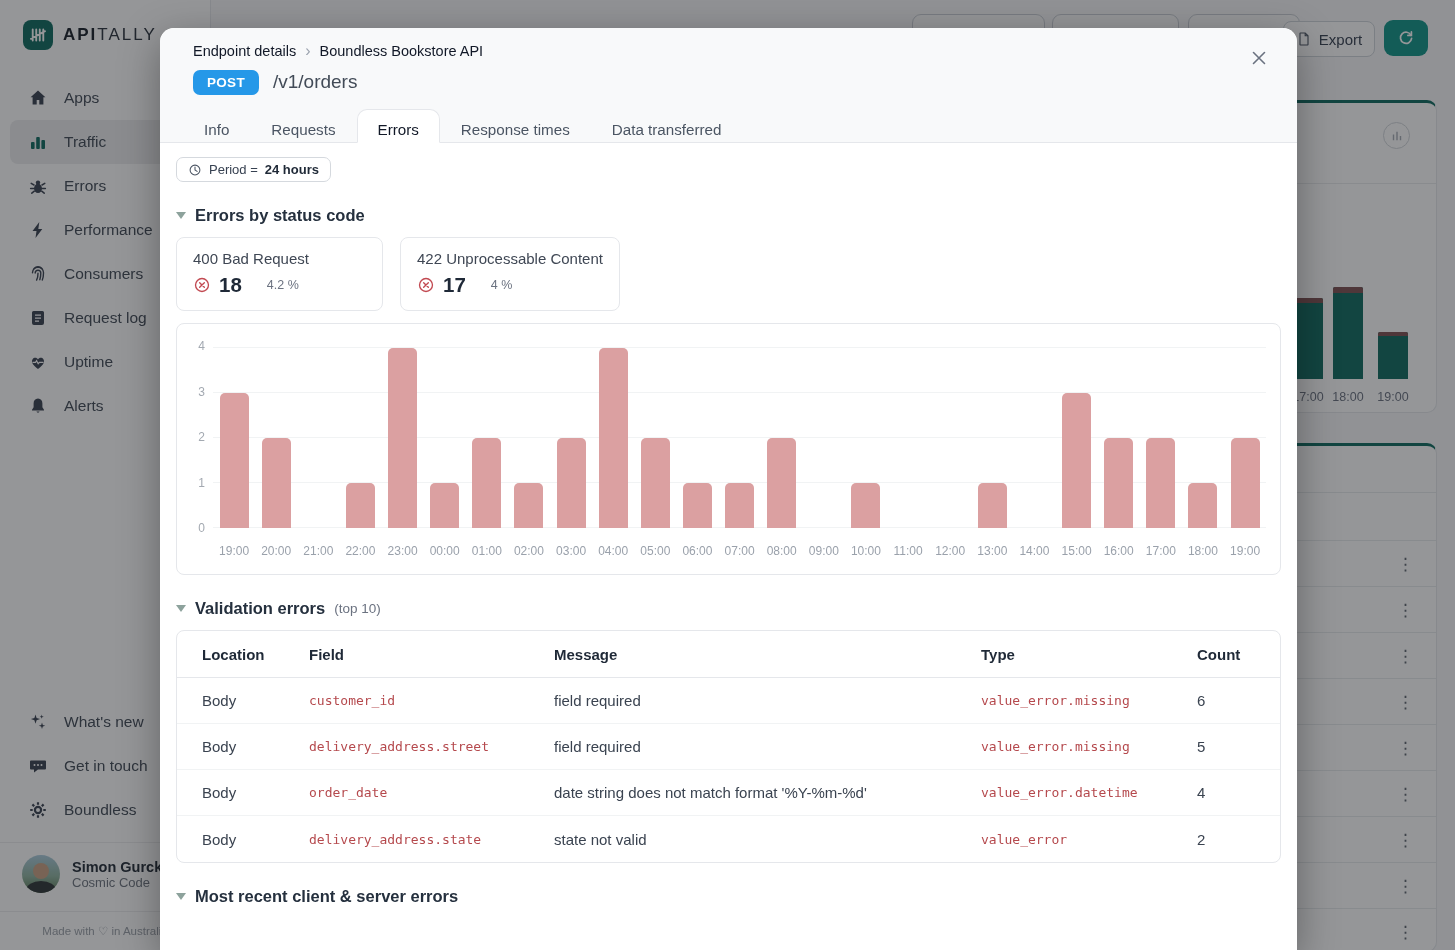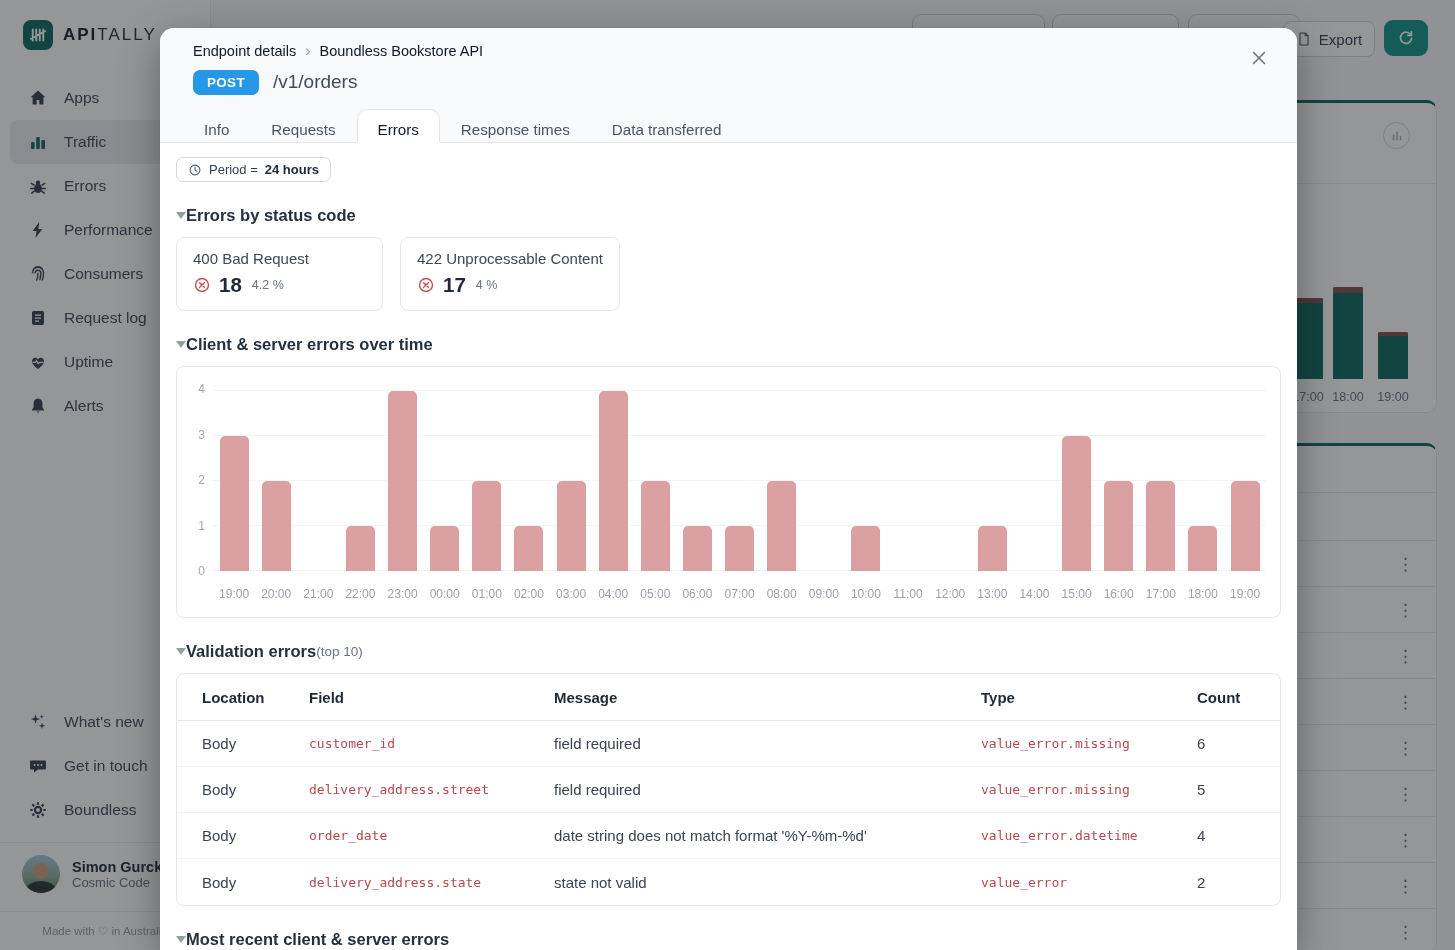--- a/index.html
+++ b/index.html
@@ -81,34 +81,34 @@
   .endpoint-path { font-size:19px; color:#424b57; }
   .tabs { display:flex; margin-left:-10px; margin-top:12px; position:relative; top:1px; }
   .tab { padding:11px 20px 4px; font-size:15.2px; color:#4b5563; cursor:pointer; border:1px solid transparent; }
   .tab.active { background:#ffffff; border:1px solid #e5e7eb; border-bottom:1px solid #ffffff; border-radius:10px 10px 0 0; color:#111827; font-weight:500; }
 
   .modal-body { padding:0 16px; }
   .chip { display:inline-flex; align-items:center; gap:7px; margin-top:14px; border:1px solid #d5d9de; border-radius:7px;
           padding:4px 11px; font-size:13px; color:#374151; }
   .chip svg { width:14px; height:14px; color:#4b5563; }
   .chip b { font-weight:700; color:#1f2937; }
-  .section-h { display:flex; align-items:center; margin-top:24px; }
+  .section-h { display:flex; align-items:center; gap:9px; margin-top:24px; }
   .caret { width:0; height:0; border-left:5.5px solid transparent; border-right:5.5px solid transparent; border-top:7px solid #8da29c; }
   .section-title { font-size:16.5px; font-weight:700; color:#25303e; }
   .section-hint { font-size:13.5px; color:#6b7280; }
 
   .stat-cards { display:flex; gap:17px; margin-top:12px; }
   .stat-card { width:207px; height:74px; border:1px solid #e5e7eb; border-radius:8px; padding:12px 16px; background:#fff; }
   .stat-card.wide { width:auto; min-width:207px; }
   .stat-title { font-size:15px; color:#3f4754; white-space:nowrap; }
   .stat-row { display:flex; align-items:center; gap:8px; margin-top:6px; }
   .stat-row .err-ic { width:18px; height:18px; color:#c24a52; display:flex; }
   .stat-row .err-ic svg { width:18px; height:18px; }
   .stat-count { font-size:20.5px; font-weight:700; color:#1f2937; }
-  .stat-pct { font-size:12.5px; color:#6b7280; margin-left:2px; }
+  .stat-pct { font-size:12.5px; color:#6b7280; margin-left:17px; }
 
   .chart-box { position:relative; margin-top:12px; height:252px; border:1px solid #e5e7eb; border-radius:8px; background:#fff; }
   .plot { position:absolute; left:36px; right:14px; top:24px; bottom:46px; }
   .gridline { position:absolute; left:0; right:0; height:1px; background:#f1f3f4; }
   .ylabel { position:absolute; left:4px; width:24px; text-align:right; font-size:12px; color:#a3a9b1; }
   .bars { position:absolute; inset:0; display:flex; align-items:flex-end; }
   .bar-slot { flex:1; display:flex; justify-content:center; align-items:flex-end; height:100%; }
   .bar { width:29px; background:#dba0a1; border-radius:5px 5px 0 0; }
   .xlabels { position:absolute; left:36px; right:14px; bottom:12px; height:18px; display:flex; }
   .xlabel { flex:1; text-align:center; font-size:12px; color:#9aa1ab; }
@@ -410,24 +410,20 @@
                   <circle cx="10" cy="10" r="7.2"></circle>
                   <path d="M7.4 7.4l5.2 5.2M12.6 7.4l-5.2 5.2" stroke-linecap="round"></path>
                 </svg>
               </span>
               <span class="stat-count">17</span>
               <span class="stat-pct">4 %</span>
             </div>
           </div>
         </div>
 
-      <div class="section-h">
-        <span class="caret"></span>
-        <span class="section-title">Client &amp; server errors over time</span>
-      </div>
       <div class="chart-box">
         <div id="chart-ylabels"></div>
         <div class="plot" id="chart-plot">
             <div class="gridline" style="bottom: 0%;"></div>
             <div class="gridline" style="bottom: 25%;"></div>
             <div class="gridline" style="bottom: 50%;"></div>
             <div class="gridline" style="bottom: 75%;"></div>
             <div class="gridline" style="bottom: 100%;"></div>
             <div class="bars">
               <div class="bar-slot">

